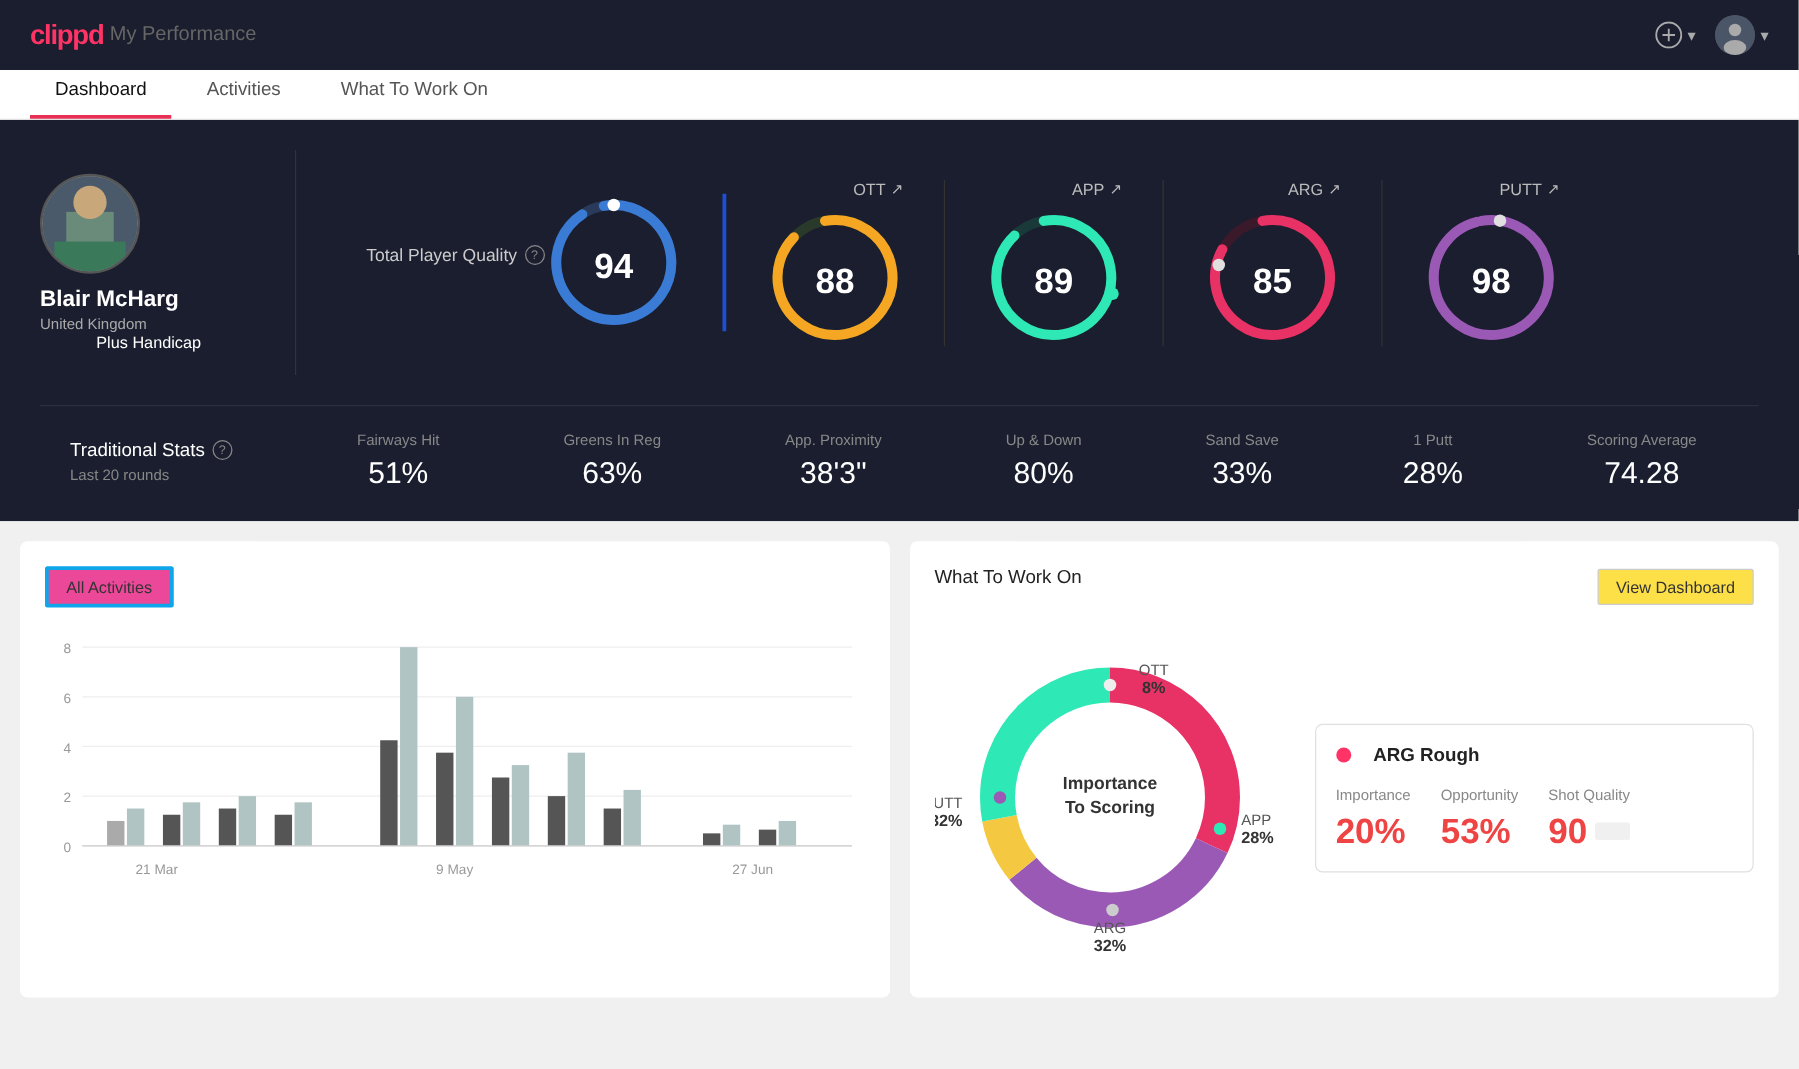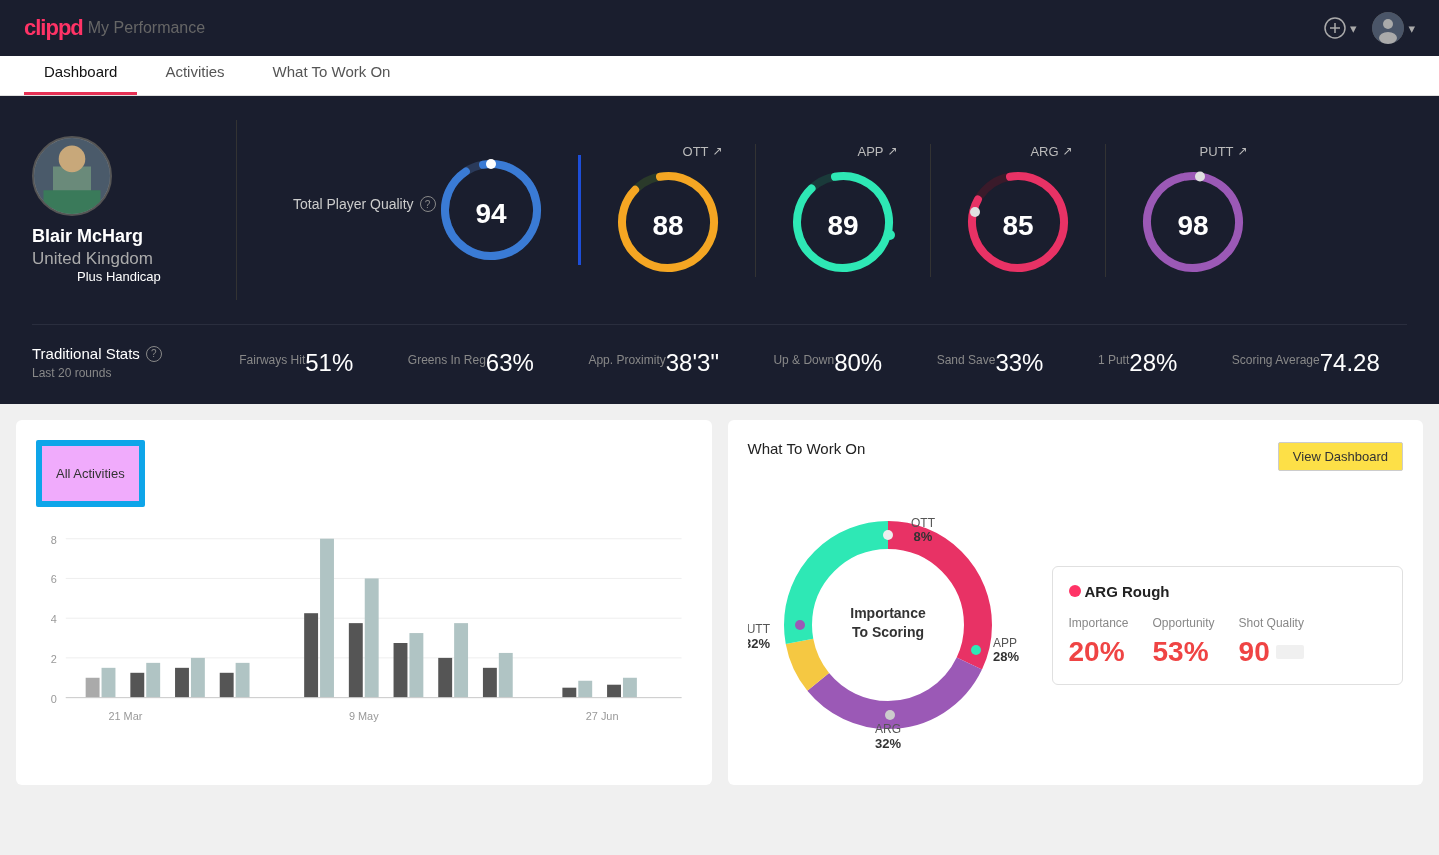--- a/index.html
+++ b/index.html
@@ -102,21 +102,21 @@
       justify-content: center;
     }
     .player-name {
       color: #fff;
       font-size: 18px;
       font-weight: 600;
       margin-top: 10px;
     }
     .player-country {
       color: #aaa;
-      font-size: 17px;
+      font-size: 12px;
       margin-top: 2px;
     }
     .player-handicap {
       color: #ffffff;
       font-size: 13px;
       margin-left: 45px;
     }
 
     .quality-divider {
       width: 1px;
@@ -182,20 +182,21 @@
     .traditional-stats-row {
       display: flex;
       align-items: center;
       border-top: 1px solid #2a2e3e;
       padding-top: 20px;
       gap: 0;
     }
     .trad-label-section {
       width: 180px;
       flex-shrink: 0;
+      margin-left: 24px;
     }
     .trad-label {
       color: #fff;
       font-size: 15px;
       font-weight: 500;
       display: flex;
       align-items: center;
       gap: 6px;
     }
     .trad-sublabel {
@@ -203,21 +204,21 @@
       font-size: 12px;
       margin-top: 4px;
     }
     .trad-stats {
       flex: 1;
       display: flex;
       justify-content: space-around;
     }
     .trad-stat-item {
       display: flex;
-      flex-direction: row;
+      flex-direction: column;
       align-items: center;
     }
     .trad-stat-label {
       color: #888;
       font-size: 12px;
       margin-bottom: 6px;
     }
     .trad-stat-value {
       color: #fff;
       font-size: 24px;
@@ -261,23 +262,23 @@
       align-items: center;
       gap: 6px;
       font-size: 13px;
       color: #555;
     }
     .legend-dot {
       width: 12px;
       height: 12px;
     }
     .all-activities-btn {
-      border: 6px solid #0ea5e9;
-      background: #f0abfc;
-      padding: 20px 14px;
+      border: 3px solid #0ea5e9;
+      background: #ec4899;
+      padding: 6px 14px;
       font-size: 13px;
       cursor: pointer;
       border-radius: 2px;
       color: #333;
     }
     .chart-area {
       position: relative;
       height: 220px;
       width: 100%;
     }
@@ -311,21 +312,21 @@
     }
     .wtwo-info-card {
       border: 1px solid #e0e0e0;
       border-radius: 6px;
       padding: 16px;
       flex: 1;
     }
     .wtwo-info-title {
       display: flex;
       align-items: center;
-      gap: 4px;
+      gap: 18px;
       font-size: 15px;
       font-weight: 600;
       color: #222;
       margin-bottom: 16px;
     }
     .wtwo-info-circle {
       width: 12px;
       height: 12px;
       border-radius: 50%;
       background: #ff3366;

